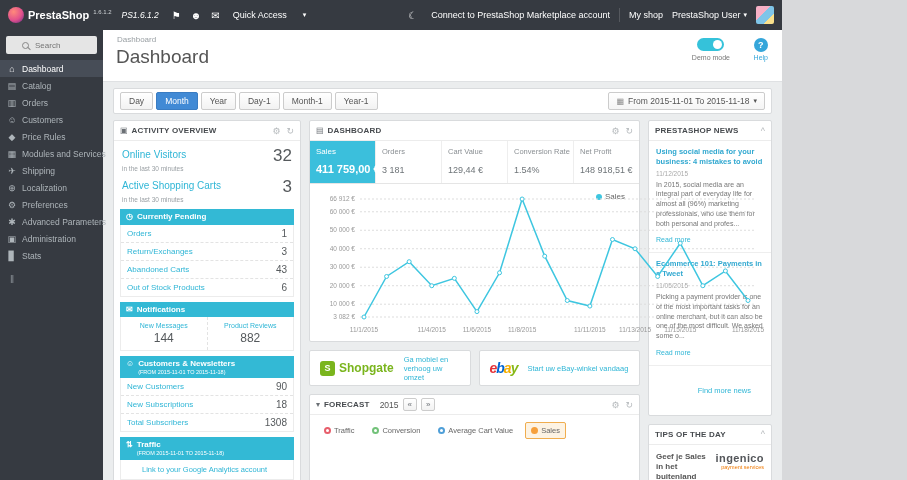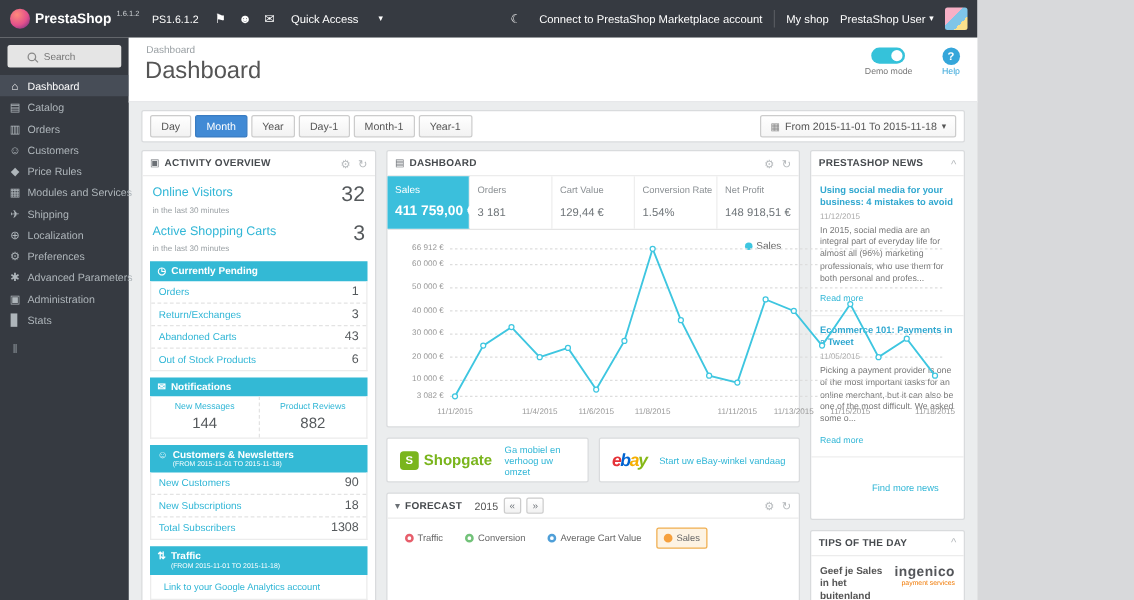--- a/index.html
+++ b/index.html
@@ -5,21 +5,21 @@
   * { box-sizing: border-box; }
   body { margin:0; font-family:"Liberation Sans", sans-serif; background:#d8d9db; }
   .screen { position:relative; width:782px; height:480px; background:#ebedee; overflow:hidden; }
 
   
   .topbar { position:absolute; top:0; left:0; right:0; height:30px; background:#363a41; display:flex; align-items:center; color:#fff; z-index:10; }
   .brand { display:flex; align-items:center; gap:4px; padding:0 8px; cursor:pointer; }
   .brand-mark { width:16px; height:16px; border-radius:50%; background:radial-gradient(circle at 35% 30%, #ff8a7a, #e2508c 55%, #5a2a82); }
   .brand-name { font-size:11px; font-weight:bold; }
   .brand-ver { font-size:6px; color:#cfd3d6; margin-top:-6px; }
-  .shop-tag { font-size:8.5px; color:#fff; margin:0 8px 0 2px; }
+  .shop-tag { font-size:8.5px; color:#fff; margin:0 8px 0 2px;font-style:italic; }
   .tb-icon { font-size:10px; margin:0 5px; color:#fff; cursor:pointer; }
   .quick-access { font-size:9px; margin-left:8px; display:flex; align-items:center; gap:16px; cursor:pointer; }
   .caret { font-size:7px; }
   .tb-right { margin-left:auto; display:flex; align-items:center; gap:9px; padding-right:8px; font-size:9px; }
   .tb-link { cursor:pointer; }
   .tb-sep { width:1px; height:14px; background:#55585e; }
   .tb-user { display:flex; align-items:center; gap:3px; cursor:pointer; }
   .avatar { width:18px; height:18px; border-radius:2px; background:linear-gradient(135deg,#f7b0c6 0 40%, #7fc5e8 40% 70%, #f9e08c 70%); }
 
   
@@ -78,21 +78,21 @@
   .sec-rows { border:1px solid #ececec; border-top:none; }
   .sec-row { display:flex; justify-content:space-between; align-items:center; padding:3px 6px; border-bottom:1px dashed #e3e3e3; cursor:pointer; }
   .sec-row:last-child { border-bottom:none; }
   .sec-row-label { color:#30b6d6; font-size:8px; }
   .sec-row-value { color:#55595c; font-size:10px; }
   .notif { display:flex; border:1px solid #ececec; border-top:none; text-align:center; }
   .notif-cell { flex:1; padding:5px 2px; cursor:pointer; }
   .notif-cell:first-child { border-right:1px dashed #e3e3e3; }
   .notif-label { color:#30b6d6; font-size:7px; }
   .notif-value { color:#55595c; font-size:12px; margin-top:2px; }
-  .ga-link { border:1px solid #ececec; border-top:none; padding:5px 10px; font-size:7.5px; color:#30b6d6; cursor:pointer; }
+  .ga-link { border:1px solid #ececec; border-top:none; padding:5px 21px; font-size:7.5px; color:#30b6d6; cursor:pointer; }
 
   
   .kpis { display:flex; border-bottom:1px solid #e5e5e5; }
   .kpi { flex:1; min-width:0; padding:6px 6px 8px; border-right:1px solid #eee; cursor:pointer; }
   .kpi:last-child { border-right:none; }
   .kpi-label { font-size:7.5px; color:#8b9094; white-space:nowrap; }
   .kpi-value { font-size:9px; color:#6e7478; margin-top:9px; white-space:nowrap; }
   .kpi.active { background:#3bbfdc; }
   .kpi.active .kpi-label { color:#fff; font-size:8px; }
   .kpi.active .kpi-value { color:#fff; font-weight:bold; font-size:11px; margin-top:7px; }

